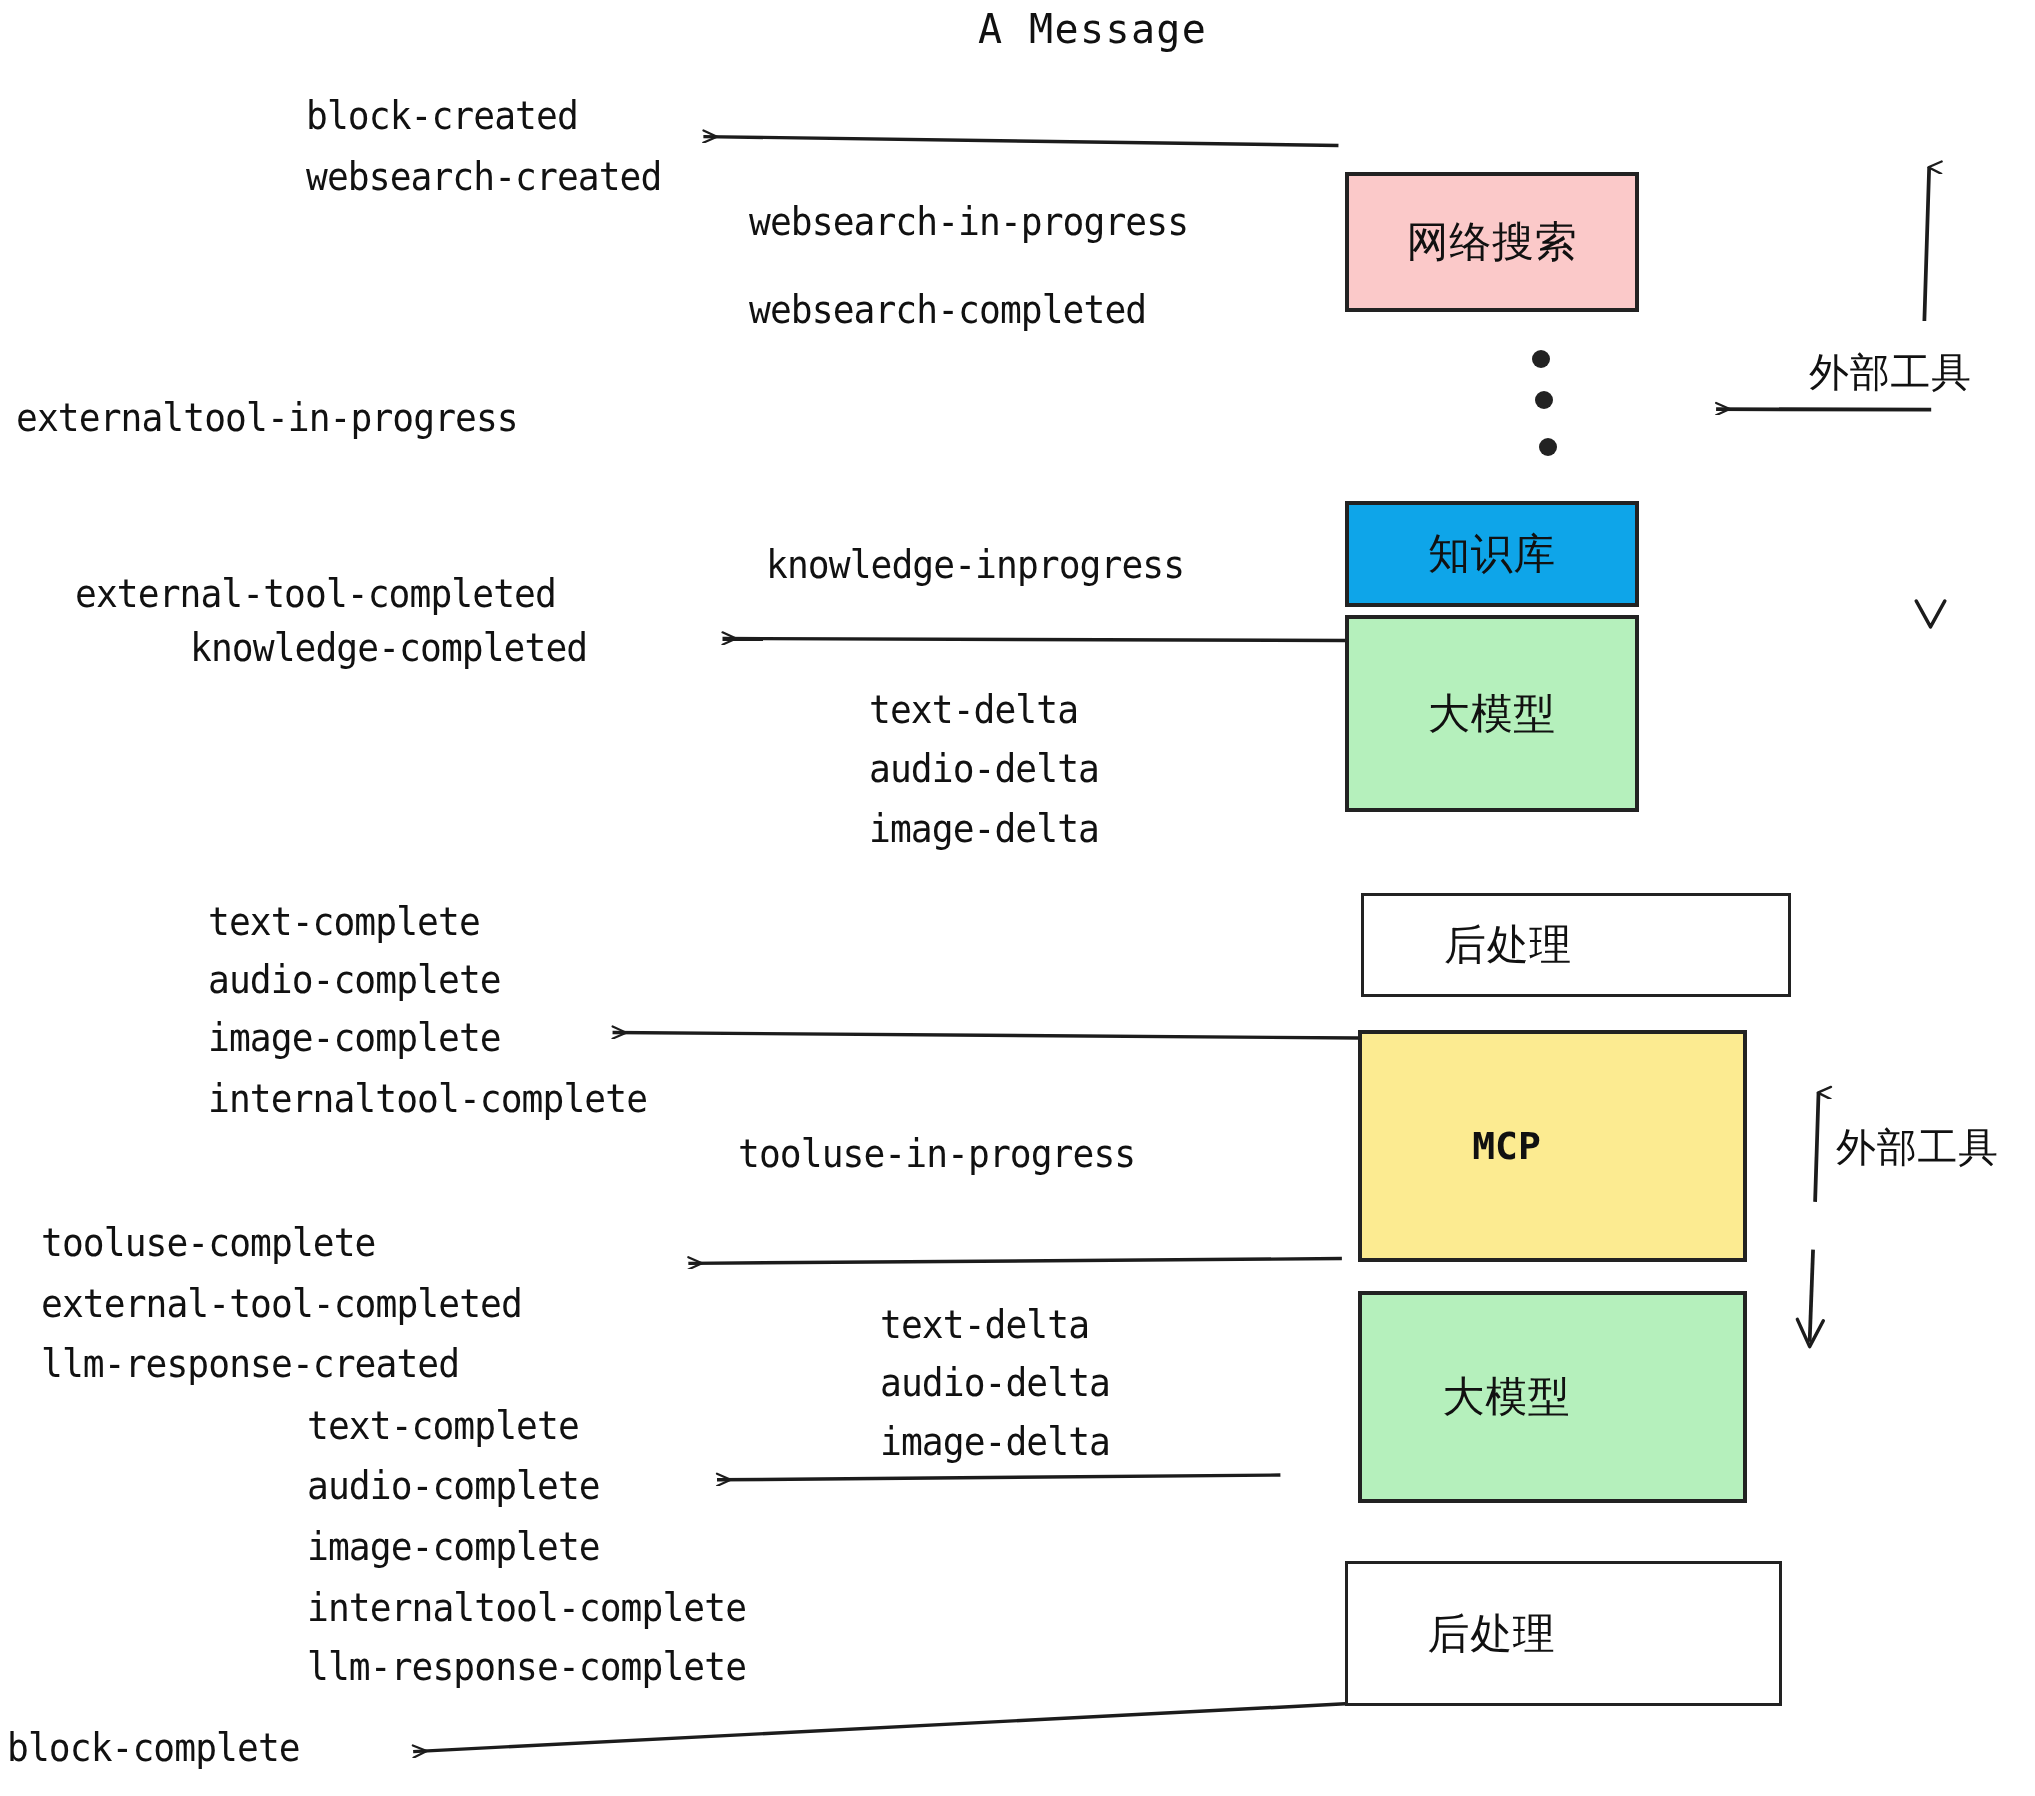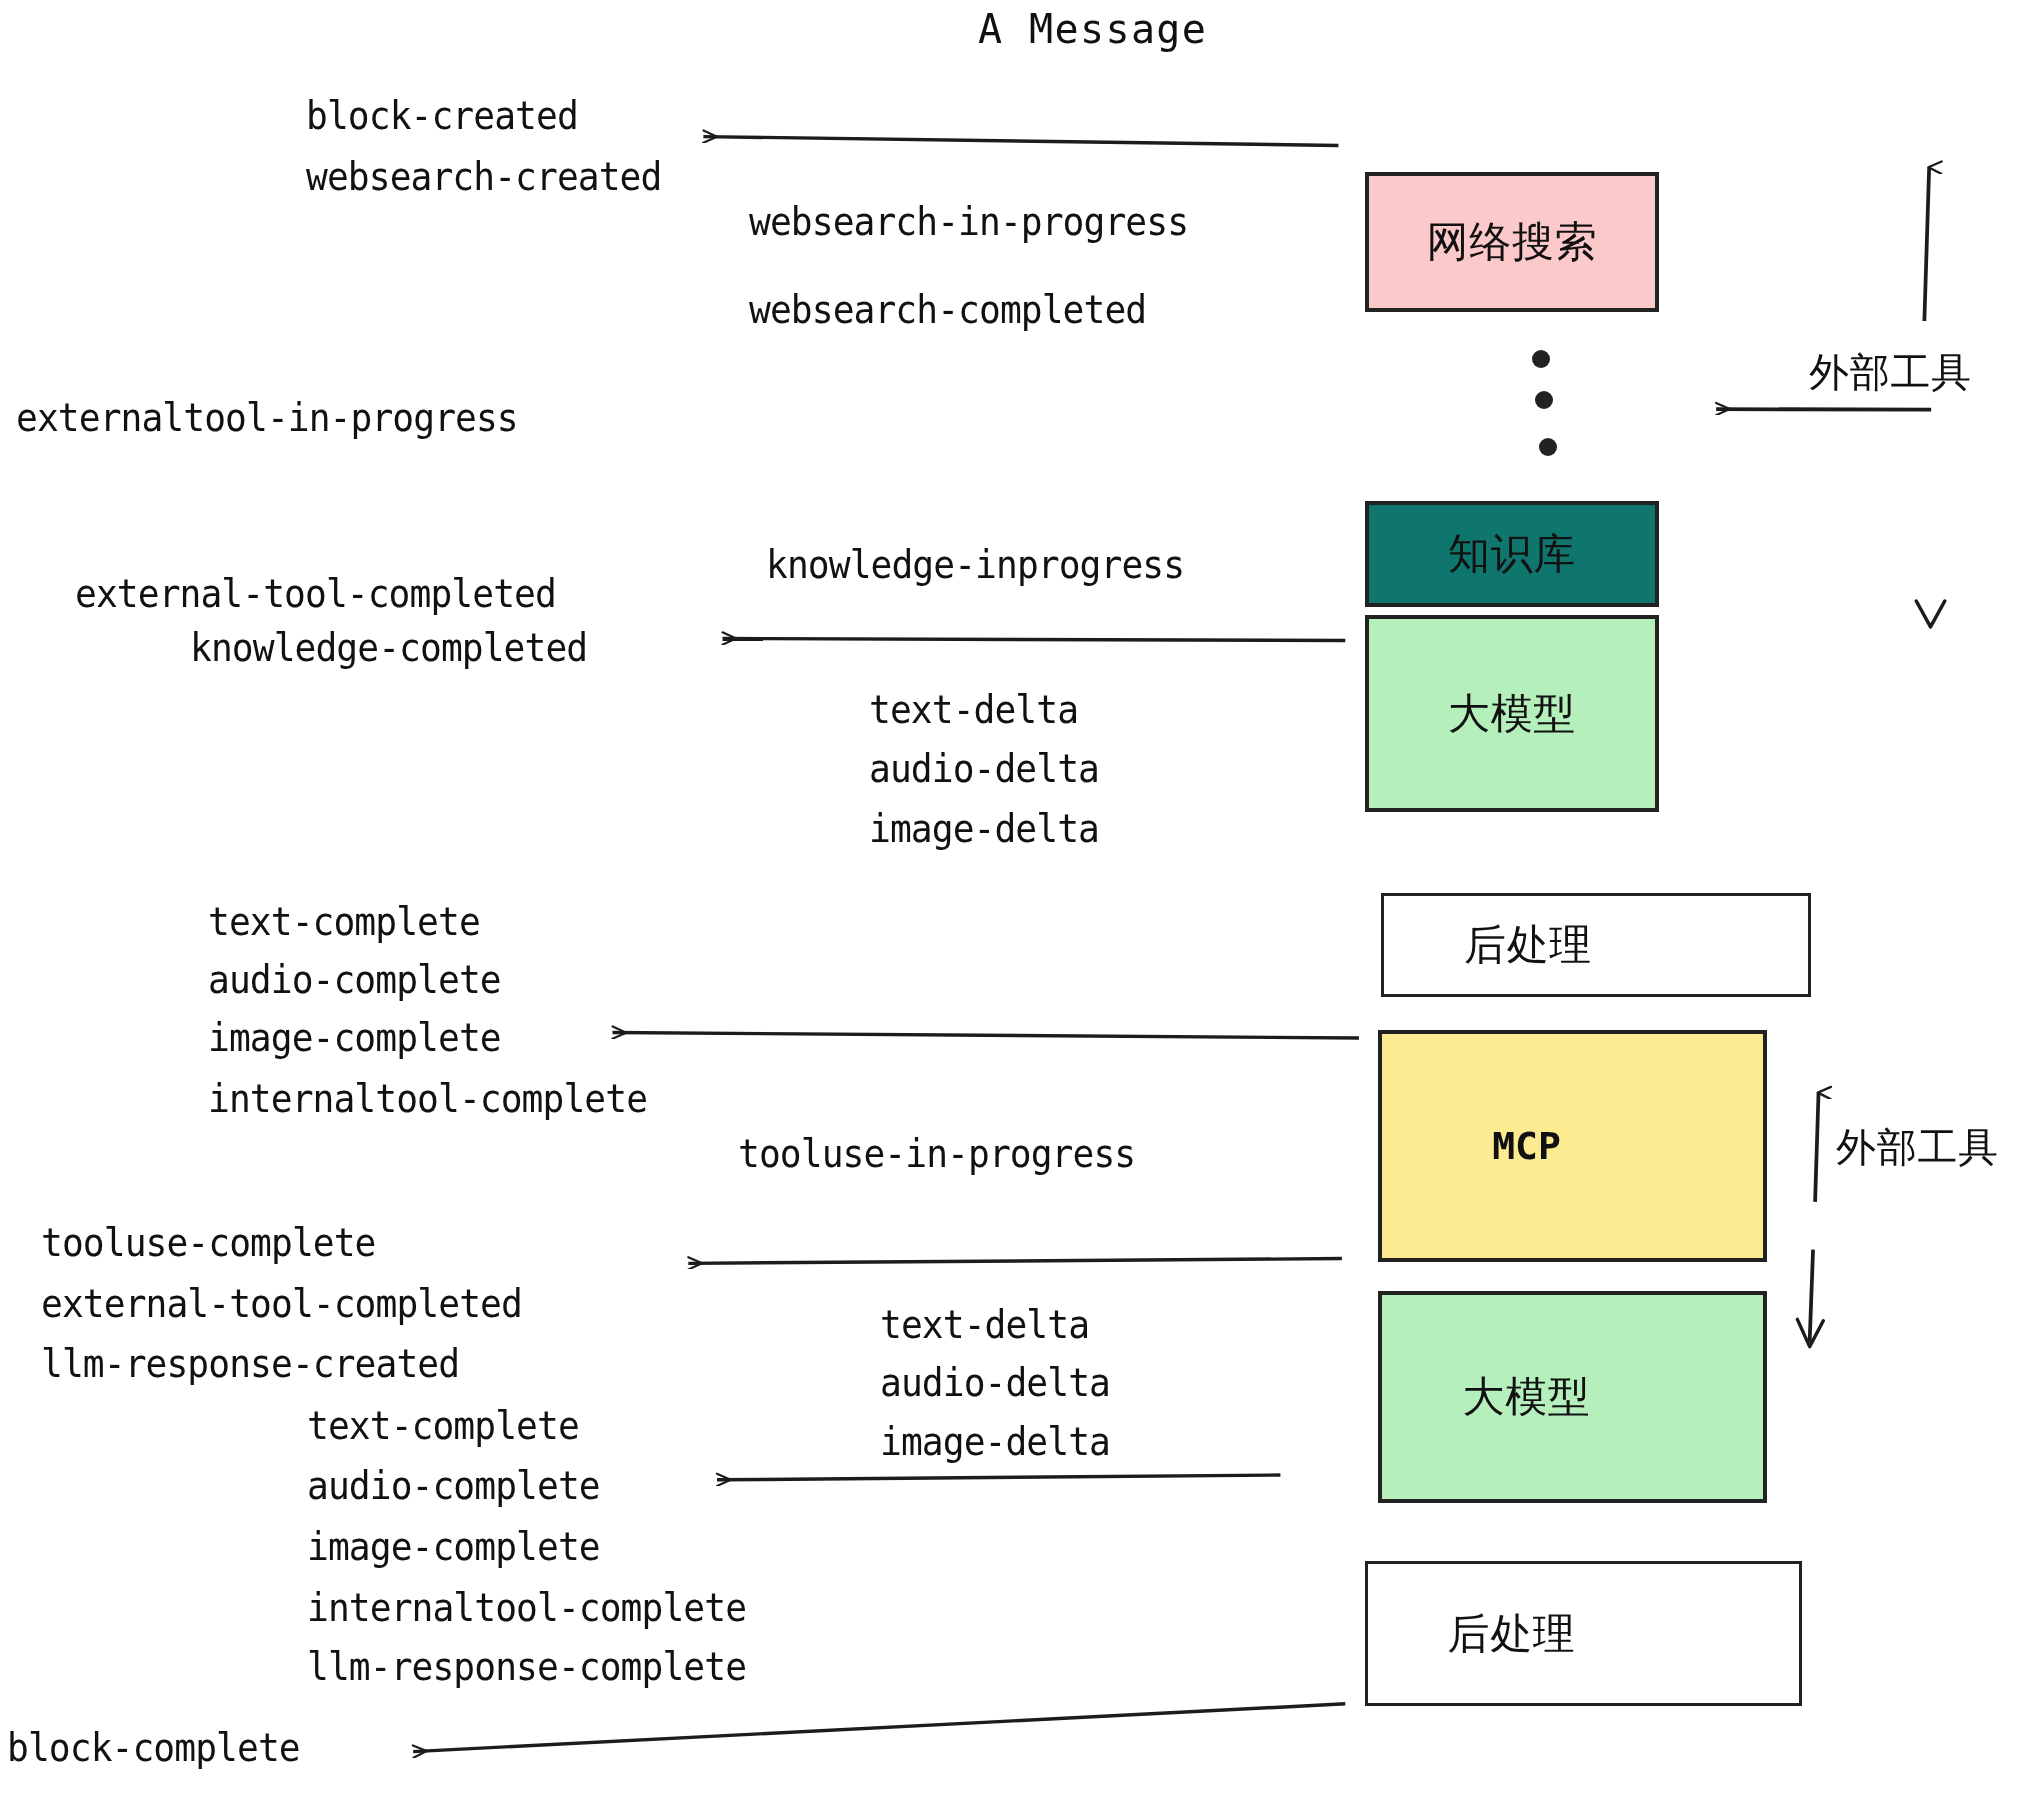--- a/index.html
+++ b/index.html
@@ -34,21 +34,20 @@
   .box{
     position:absolute;
     border:4.1px solid #222;
     box-sizing:border-box;
     display:flex;align-items:center;justify-content:center;
     font-family:"DejaVu Sans","Liberation Sans",sans-serif;
     font-size:42px;
     font-weight:400;
     color:#111;
     letter-spacing:0.7px;
-    margin-left:20px;
   }
   .box.mcp{
     font-family:"DejaVu Sans Mono","Liberation Mono",monospace;
     font-size:38px;font-weight:700;letter-spacing:0px;
   }
 
   .sidelabel{
     position:absolute;
     font-family:"DejaVu Sans","Liberation Sans",sans-serif;
     font-size:40px;
@@ -101,21 +100,21 @@
   </svg>
 
   <div class="dot" style="left:1532px;top:350px;"></div>
   <div class="dot" style="left:1535px;top:391px;"></div>
   <div class="dot" style="left:1539px;top:438px;"></div>
 
   <div class="box" style="left:1345px;top:172px;width:294px;height:140px;background:#FBC9C9;">
     <span>网络搜索</span>
   </div>
 
-  <div class="box" style="left:1345px;top:501px;width:294px;height:106px;background:#0f766e;">
+  <div class="box" style="left:1345px;top:501px;width:294px;height:106px;background:#0ea5e9;">
     <span>知识库</span>
   </div>
 
   <div class="box" style="left:1345px;top:615px;width:294px;height:197px;background:#B5F0BC;">
     <span>大模型</span>
   </div>
 
   <div class="box" style="left:1361px;top:893px;width:430px;height:104px;background:#FFFFFF;border-width:3.4px;">
     <span style="position:relative;left:-68px;">后处理</span>
   </div>

